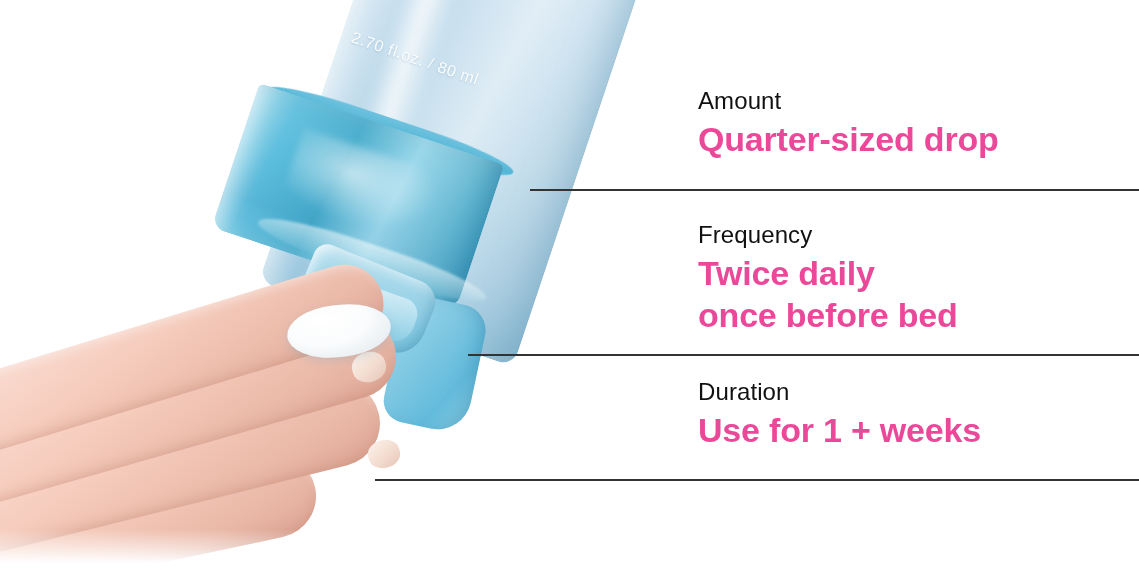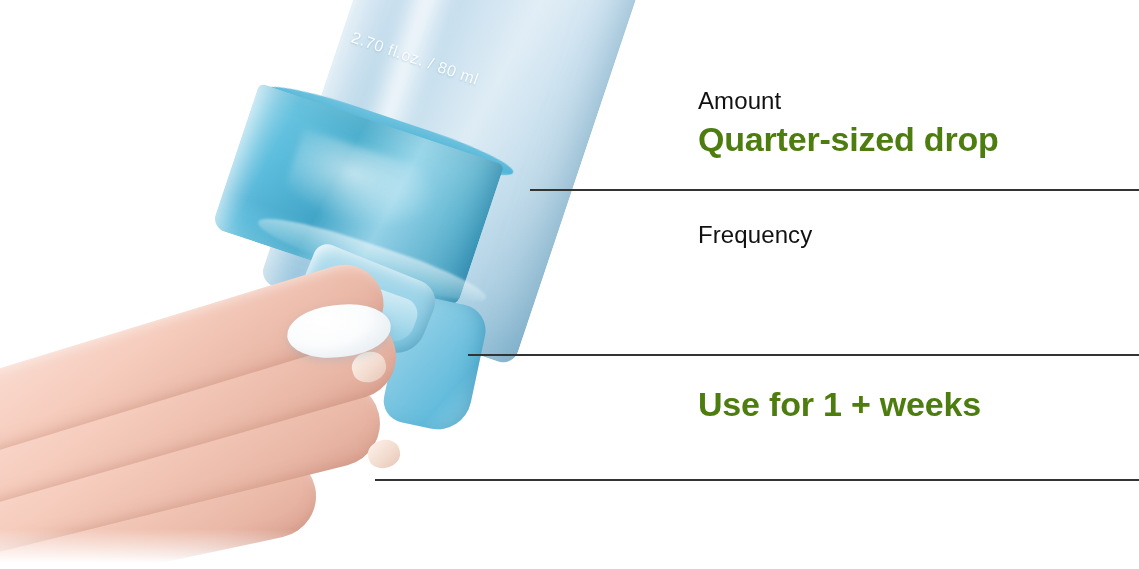--- a/index.html
+++ b/index.html
@@ -145,21 +145,21 @@
     pointer-events:none;
   }
 
   
   .info{position:absolute;left:0;top:0;width:1139px;height:569px;}
   .row{position:absolute;}
   .row .label{
     font-size:24px;font-weight:400;color:#111;line-height:1.1;letter-spacing:.1px;
   }
   .row .value{
-    font-size:34px;font-weight:700;color:#4d7c0f;line-height:1.22;letter-spacing:-.2px;
+    font-size:34px;font-weight:700;color:#ec4899;line-height:1.22;letter-spacing:-.2px;
     margin-top:5px;white-space:pre-line;
   }
   .rule{position:absolute;height:2px;background:#333333;}
 
   .row-amount{left:698px;top:88px;}
   .row-frequency{left:698px;top:222px;}
   .row-duration{left:698px;top:379px;}
 
   .rule-1{left:530px;top:189px;width:609px;}
   .rule-2{left:468px;top:354px;width:671px;}
@@ -202,22 +202,25 @@
   <div class="info">
 
     <div class="row row-amount">
       <div class="label">Amount</div>
       <div class="value">Quarter-sized drop</div>
     </div>
     <div class="rule rule-1"></div>
 
     <div class="row row-frequency">
       <div class="label">Frequency</div>
+      <div class="value">Twice daily
+once before bed</div>
     </div>
     <div class="rule rule-2"></div>
 
     <div class="row row-duration">
+      <div class="label">Duration</div>
       <div class="value">Use for 1 + weeks</div>
     </div>
     <div class="rule rule-3"></div>
 
   </div>
 </div>
 
 </body></html>

